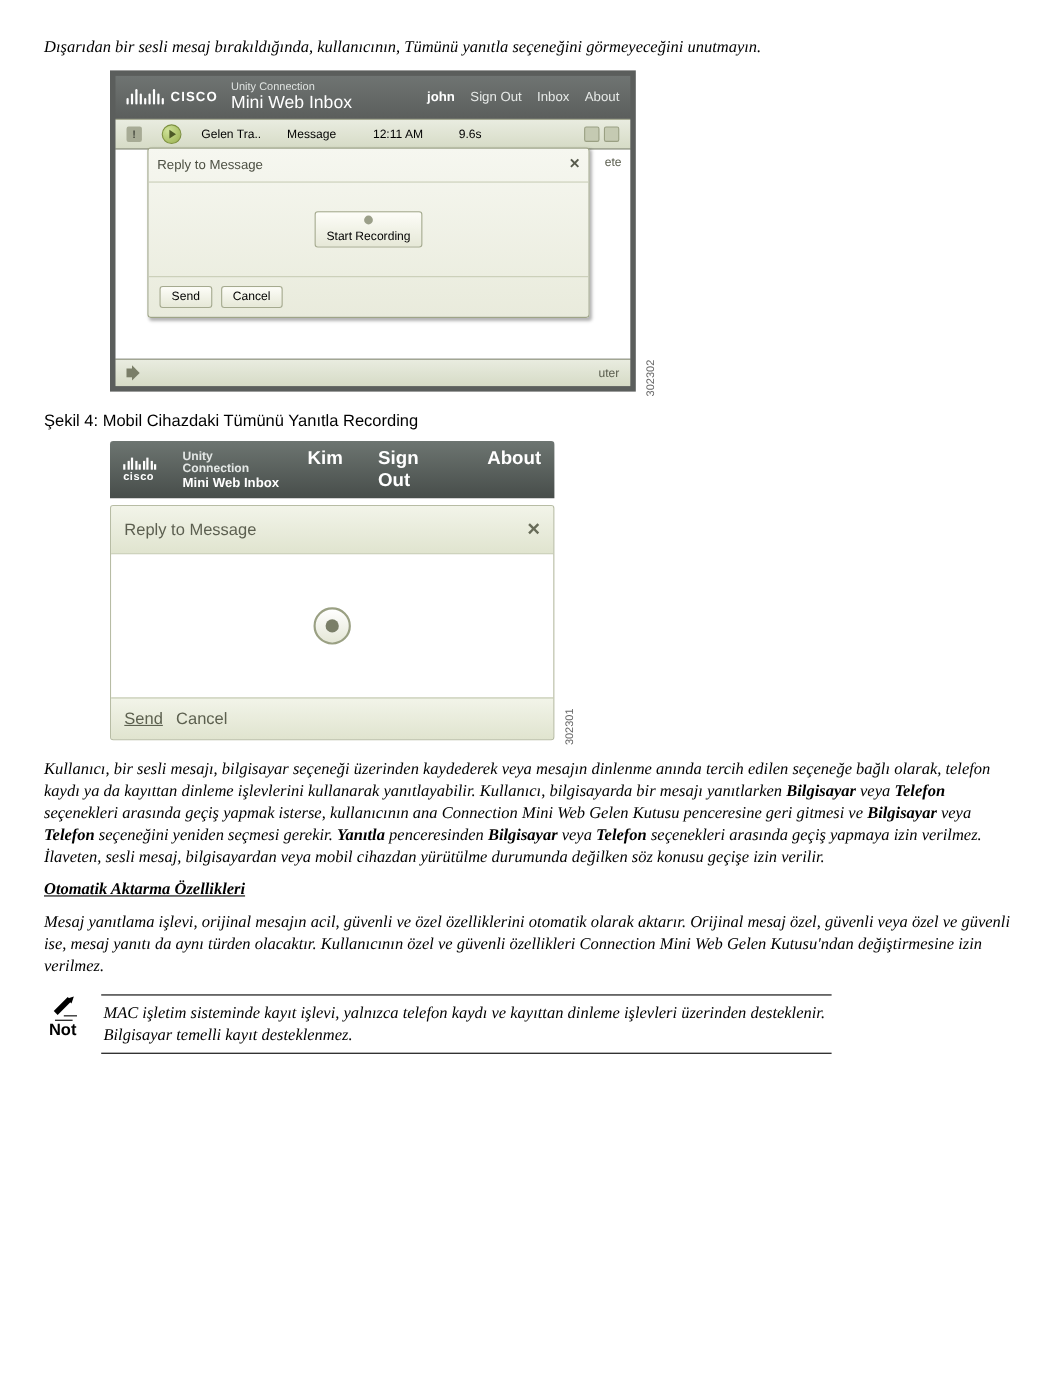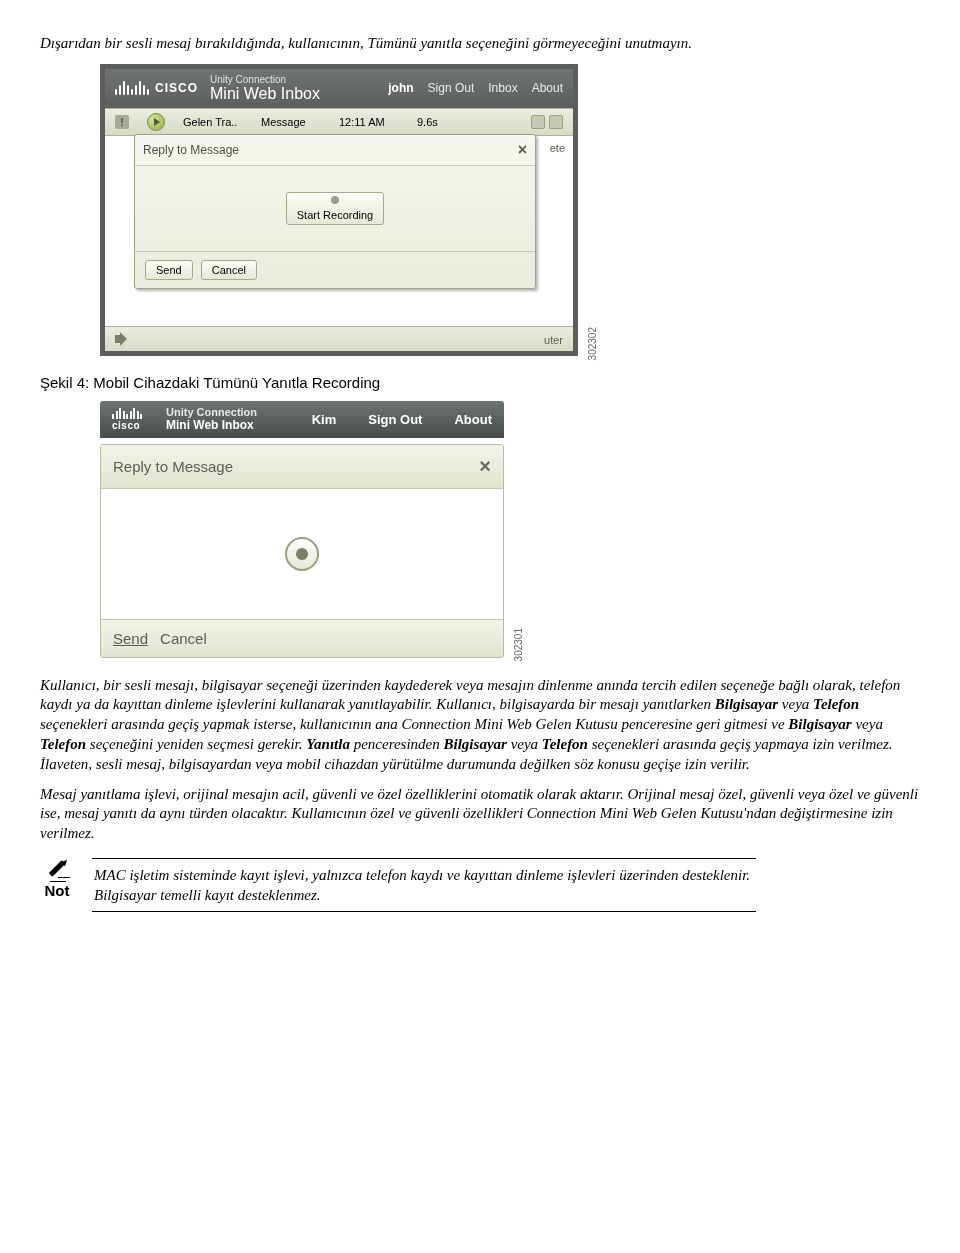--- a/index.html
+++ b/index.html
@@ -158,21 +158,21 @@
   .f4-cisco-bars i:nth-child(4){height:8px}
   .f4-cisco-bars i:nth-child(5){height:5px}
   .f4-cisco-bars i:nth-child(6){height:8px}
   .f4-cisco-bars i:nth-child(7){height:11px}
   .f4-cisco-bars i:nth-child(8){height:8px}
   .f4-cisco-bars i:nth-child(9){height:5px}
   .f4-cisco-text { font-family:Arial; font-size:10px; font-weight:bold; color:#fff; letter-spacing:.5px; }
   .f4-title-stack { line-height:1.05; }
   .f4-title-top { font-family:Arial; font-size:11px; color:#e3e7e5; font-weight:bold; }
   .f4-title-main { font-family:Arial; font-size:12px; color:#fff; font-weight:bold; }
-  .f4-links { margin-left:auto; display:flex; gap:32px; font-family:Arial; font-size:13px; font-weight:bold; color:#fff; }
+  .f4-links { margin-left:auto; display:flex; gap:32px; font-family:Arial; font-size:17px; font-weight:bold; color:#fff; }
   .f4-panel {
     background:#ecefe3; border:1px solid #b7bca4; border-radius:3px;
     margin-top:6px; padding:0; overflow:hidden;
   }
   .f4-panel-title {
     background:linear-gradient(#f2f4e9,#e0e4cf);
     padding:10px 12px; font-family:Arial; font-size:15px; color:#5c5f50;
     border-bottom:1px solid #c4c9b0; display:flex; justify-content:space-between; align-items:center;
   }
   .f4-panel-title .close { font-size:20px; color:#686c59; font-weight:bold; }
@@ -343,20 +343,21 @@
       <div class="f4-panel-foot">
         <span class="f4-send">Send</span>
         <span>Cancel</span>
       </div>
     </div>
   </div>
 </div>
 
 <p class="para" id="body_para_p">Kullanıcı, bir sesli mesajı, bilgisayar seçeneği üzerinden kaydederek veya mesajın dinlenme anında tercih edilen seçeneğe bağlı olarak, telefon kaydı ya da kayıttan dinleme işlevlerini kullanarak yanıtlayabilir. Kullanıcı, bilgisayarda bir mesajı yanıtlarken <b>Bilgisayar</b> veya <b>Telefon</b> seçenekleri arasında geçiş yapmak isterse, kullanıcının ana Connection Mini Web Gelen Kutusu penceresine geri gitmesi ve <b>Bilgisayar</b> veya <b>Telefon</b> seçeneğini yeniden seçmesi gerekir. <b>Yanıtla</b> penceresinden <b>Bilgisayar</b> veya <b>Telefon</b> seçenekleri arasında geçiş yapmaya izin verilmez. İlaveten, sesli mesaj, bilgisayardan veya mobil cihazdan yürütülme durumunda değilken söz konusu geçişe izin verilir.</p>
 
+<p class="para"><span class="underline-head">Otomatik Aktarma Özellikleri</span></p>
 
 <p class="para">Mesaj yanıtlama işlevi, orijinal mesajın acil, güvenli ve özel özelliklerini otomatik olarak aktarır. Orijinal mesaj özel, güvenli veya özel ve güvenli ise, mesaj yanıtı da aynı türden olacaktır. Kullanıcının özel ve güvenli özellikleri Connection Mini Web Gelen Kutusu'ndan değiştirmesine izin verilmez.</p>
 
 <div class="note-block">
   <div class="note-icon">
     <div class="note-pencil">
           <span class="lines"></span>
         </div>
     <div>Not</div>
   </div>

